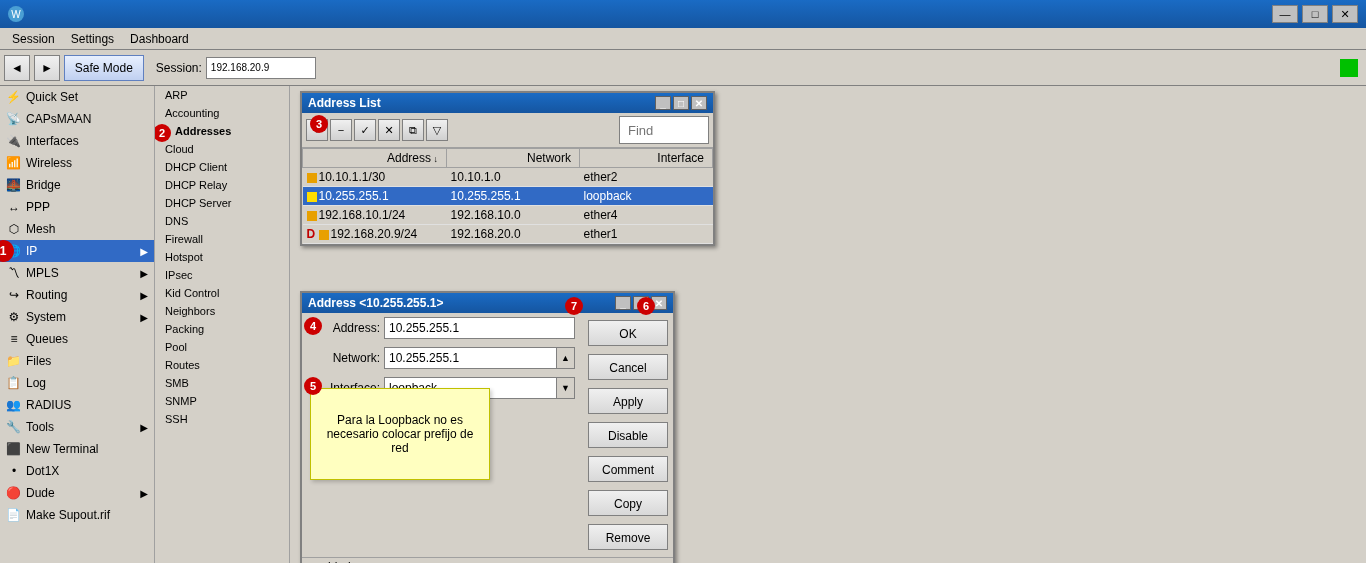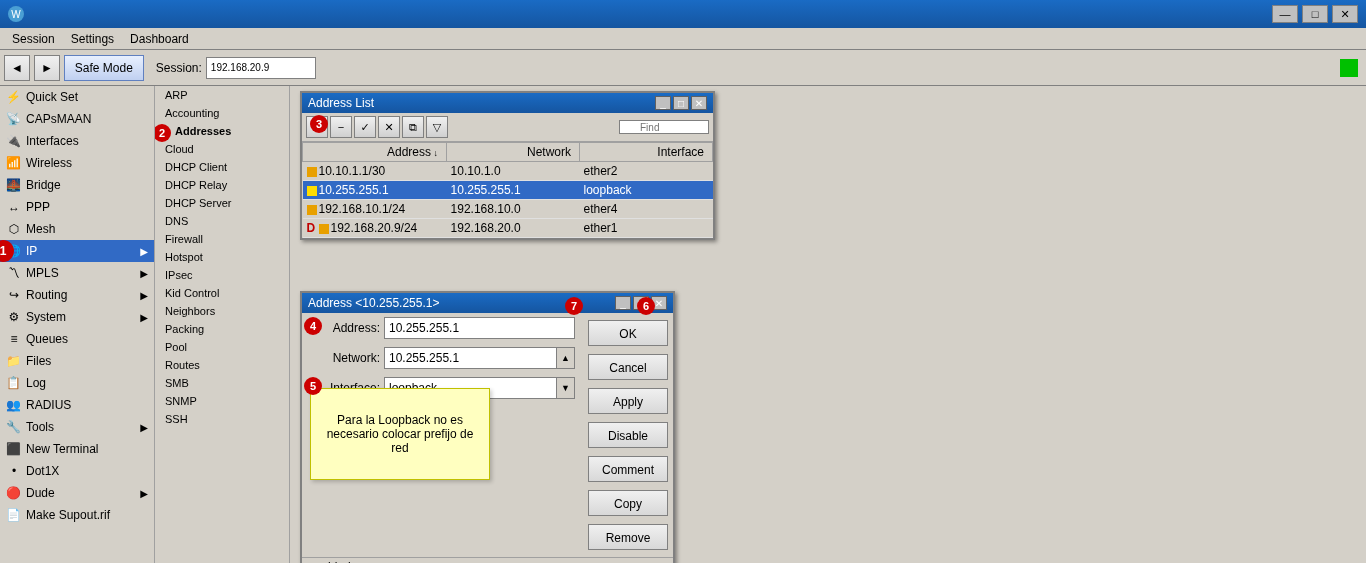--- a/index.html
+++ b/index.html
@@ -119,21 +119,21 @@
       box-shadow: 2px 2px 4px rgba(0,0,0,0.4);
     }
     .window-title {
       background: linear-gradient(to bottom, #1a6bc4, #1555a0);
       color: white;
       height: 20px;
       display: flex;
       align-items: center;
       padding: 0 6px;
       font-size: 12px;
-      font-weight: normal;
+      font-weight: bold;
       justify-content: space-between;
     }
     .win-controls { display: flex; gap: 2px; }
     .win-ctrl { width: 16px; height: 14px; background: #c0c0c0; border: 1px solid #606060; display: flex; align-items: center; justify-content: center; font-size: 10px; cursor: pointer; }
 
     
     .addr-list-window { left: 10px; top: 5px; width: 415px; }
 
     
     .win-toolbar {
@@ -146,25 +146,25 @@
     }
     .win-tb-btn {
       width: 22px; height: 22px;
       background: linear-gradient(to bottom, #f0f0f0, #d0d0d0);
       border: 1px solid #808080;
       display: flex; align-items: center; justify-content: center;
       font-size: 11px; cursor: pointer;
     }
     .win-find {
       margin-left: auto;
-      height: 14px;
+      height: 28px;
       border: 1px solid #808080;
       background: white;
-      padding: 0 20px;
-      font-size: 10px;
+      padding: 0 8px;
+      font-size: 13px;
       width: 90px;
     }
 
     
     .data-table { width: 100%; border-collapse: collapse; font-size: 12px; }
     .data-table th {
       background: #d4d0c8;
       border: 1px solid #a0a0a0;
       padding: 2px 8px;
       text-align: right;

